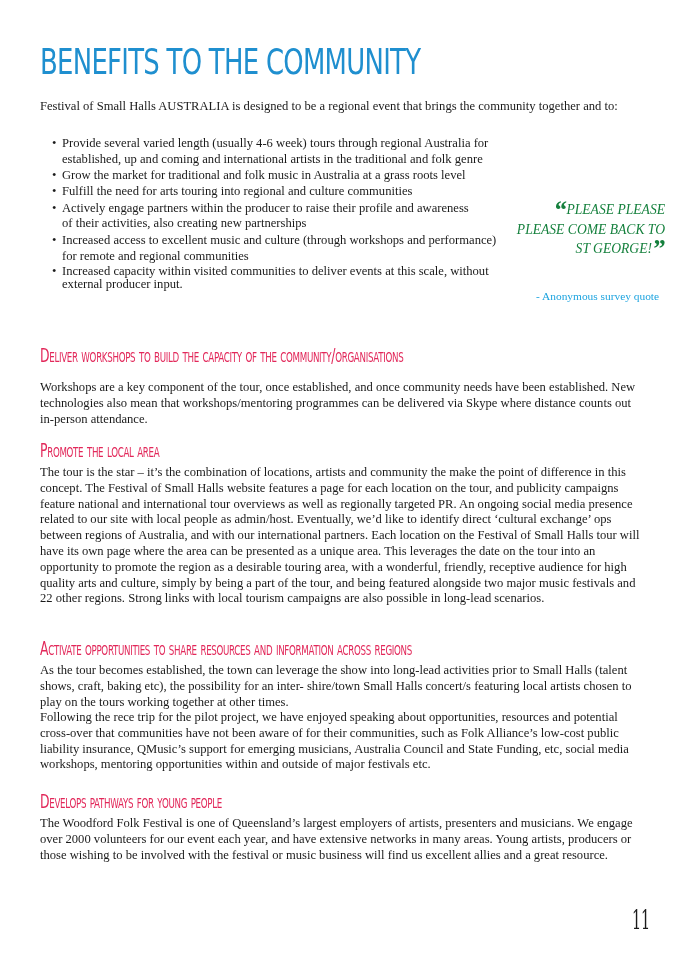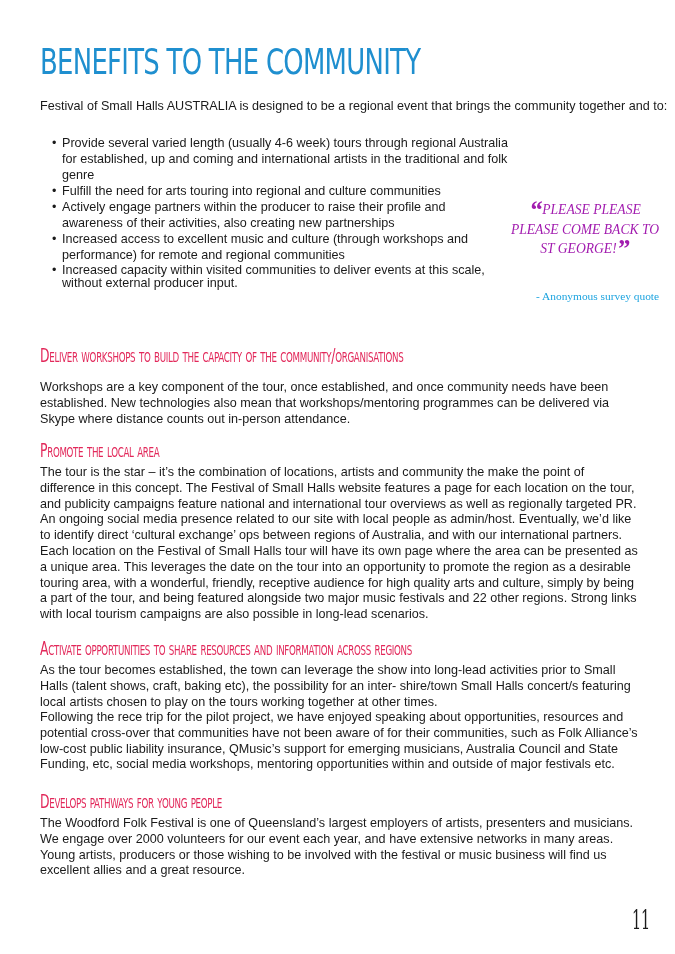--- a/index.html
+++ b/index.html
@@ -6,31 +6,31 @@
   body { width: 675px; height: 954px; position: relative; overflow: hidden; }
   .page { position: absolute; left: 0; top: 0; width: 675px; height: 792px; }
   .main-title {
     position: absolute; left: 40px; top: 40px;
     font-family: "DejaVu Sans", sans-serif; font-weight: normal;
     color: #1f8fcf; font-size: 36px; letter-spacing: -1px;
     transform: scaleX(0.72); transform-origin: left top;
     white-space: nowrap; line-height: 44px; margin: 0;
   }
   .body-text {
-    font-family: Liberation Sans, sans-serif; font-size: 12.6px; color: #1a1a1a;
+    font-family: Liberation Serif, serif; font-size: 12.6px; color: #1a1a1a;
     line-height: 15.8px; margin: 0;
   }
   .intro { position: absolute; left: 40px; top: 99px; width: 620px; white-space: nowrap; }
   .bullets { position: absolute; left: 40px; top: 124px; width: 460px; list-style: none; padding: 0; margin: 12px; }
   .bullets li { position: relative; padding-left: 10px; margin: 0 0 0.5px 0; }
   .bullets li::before { content: "•"; position: absolute; left: 0; top: 0; }
   .quote-box { position: absolute; left: 505px; top: 200px; width: 160px; }
   .quote-text {
-    font-family: "Liberation Serif", serif; font-style: italic; color: #a21caf;
-    font-size: 13.6px; line-height: 19.5px; text-align: center; margin: 0;
+    font-family: "Liberation Serif", serif; font-style: italic; color: #15803d;
+    font-size: 13.6px; line-height: 19.5px; text-align: right; margin: 0;
   }
   .quote-mark { font-size: 26px; font-weight: bold; vertical-align: -4px; line-height: 0; }
   .quote-attr {
     position: absolute; left: 536px; top: 290px; white-space: nowrap;
     font-family: "Liberation Serif", serif; color: #1ba3df; font-size: 11.4px;
   }
   .section-heading {
     position: absolute; left: 40px; margin: 0;
     font-family: "DejaVu Sans", sans-serif; font-weight: normal;
     color: #e2285a; font-size: 20px; letter-spacing: -0.5px;
@@ -48,20 +48,21 @@
 <body>
 
 <div class="page">
 
   <h1 class="main-title">BENEFITS TO THE COMMUNITY</h1>
 
   <p class="body-text intro">Festival of Small Halls AUSTRALIA is designed to be a regional event that brings the community together and to:</p>
 
   <ul class="body-text bullets">
     <li>Provide several varied length (usually 4-6 week) tours through regional Australia for established, up and coming and international artists in the traditional and folk genre</li>
+    <li>Grow the market for traditional and folk music in Australia at a grass roots level</li>
     <li>Fulfill the need for arts touring into regional and culture communities</li>
     <li style="padding-right:30px">Actively engage partners within the producer to raise their profile and awareness of their activities, also creating new partnerships</li>
     <li>Increased access to excellent music and culture (through workshops and performance) for remote and regional communities</li>
     <li style="line-height:13px">Increased capacity within visited communities to deliver events at this scale, without external producer input.</li>
   </ul>
 
   <div class="quote-box">
     <p class="quote-text">
       <span class="quote-mark">“</span><span>PLEASE PLEASE PLEASE COME BACK TO ST GEORGE!</span><span class="quote-mark">”</span>
     </p>

